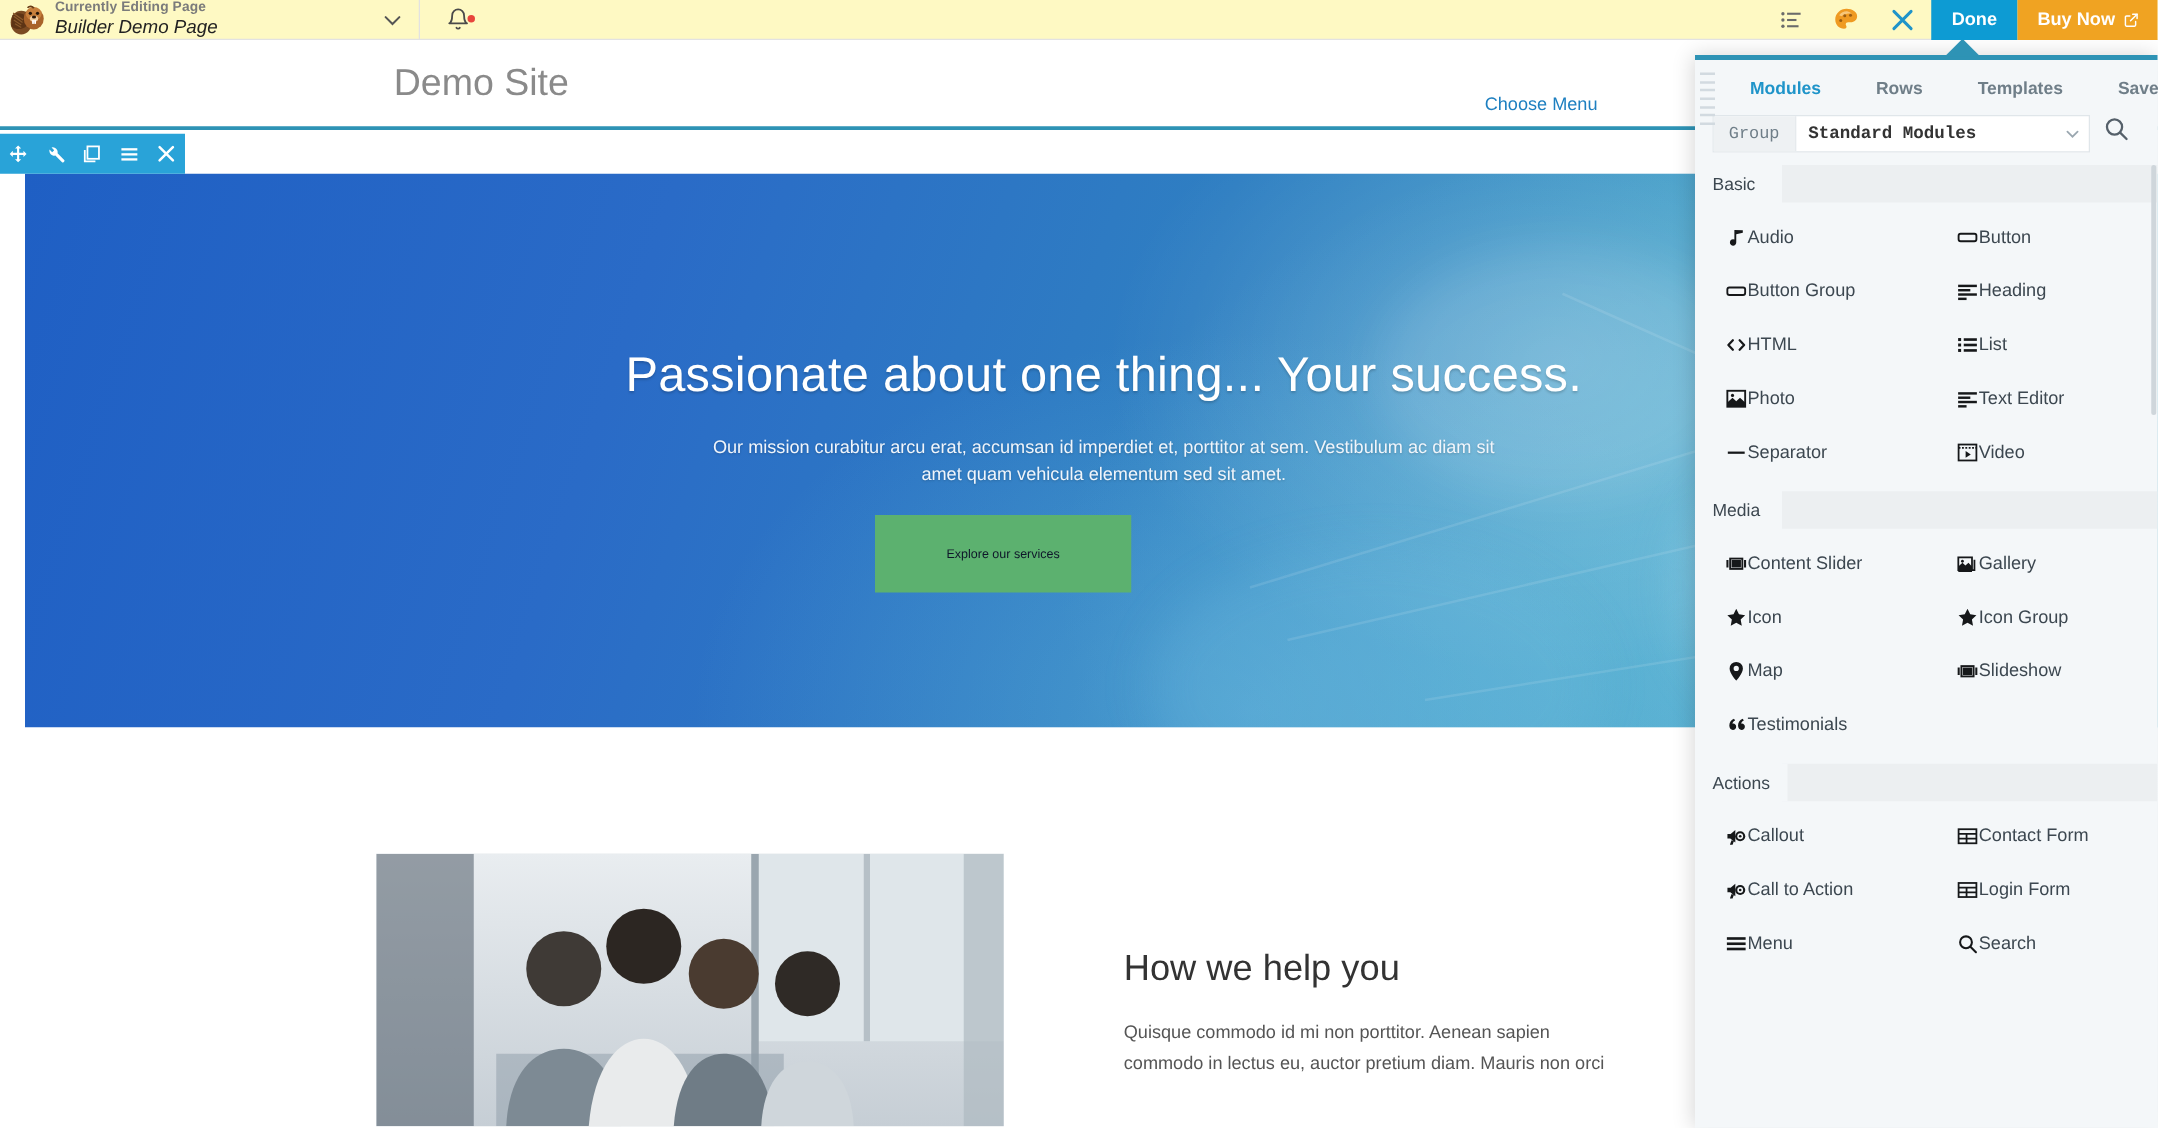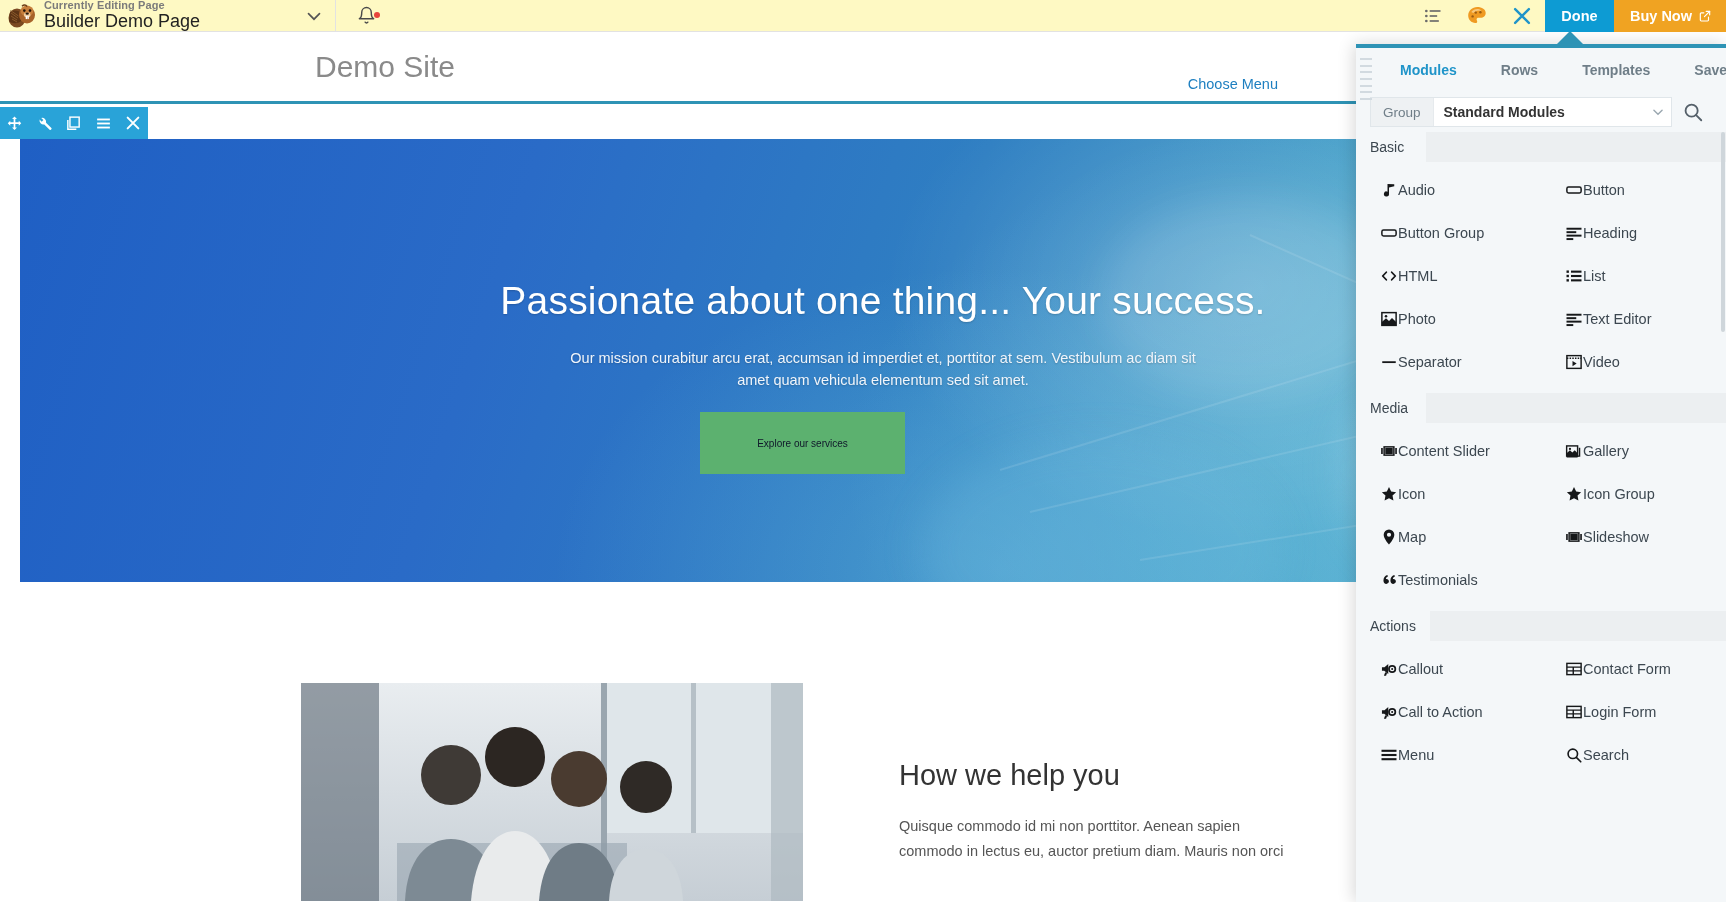--- a/index.html
+++ b/index.html
@@ -22,21 +22,21 @@
   #page-selector {
     display: flex; align-items: center;
     width: 336px; height: 32px;
     border-right: 1px solid #e2e2e2;
     padding: 0 10px 0 8px;
     cursor: pointer;
   }
   .beaver-logo { width: 28px; height: 26px; flex: 0 0 28px; margin-right: 8px; }
   .editing-labels { flex: 1 1 auto; line-height: 1.05; }
   .editing-kicker { font-size: 11px; color: #7b7b7b; font-weight: bold; letter-spacing: .1px; }
-  .editing-title { font-size: 18px; color: #222; margin-top: 1px; }
+  .editing-title { font-size: 15px; color: #222; margin-top: 1px; font-style: italic; }
   .chev { width: 22px; height: 22px; flex: 0 0 22px; color: #555; }
 
   #bell-wrap { width: 60px; display:flex; align-items:center; justify-content:center; position: relative; cursor: pointer;}
   .bell-dot { position:absolute; top:6px; right:16px; width:6px; height:6px; border-radius:50%; background:#e8453c; }
 
   #bar-spacer { flex: 1 1 auto; }
 
   .bar-icon-btn {
     width: 44px; display: flex; align-items: center; justify-content: center;
     cursor: pointer; color: #6b6b6b;
@@ -133,21 +133,21 @@
   }
   #panel-drag-handle i { display:block; height:2px; background:#d2dae0; }
 
   #panel-tabs { height: 44px; display:flex; align-items:stretch; padding-left:22px; background:#f4f7f9; }
   .panel-tab {
     display:flex; align-items:center; justify-content:center;
     padding: 0 22px; font-size:14px; color:#6f7e88; cursor:pointer; font-weight:bold;
   }
   .panel-tab.active { color:#1f94c9; }
 
-  #group-bar { height:40px; display:flex; align-items:center; padding:0 12px 0 14px; background:#f4f7f9; }
+  #group-bar { height:40px; display:flex; align-items:flex-start; padding:0 12px 0 14px; background:#f4f7f9;font-family:Liberation Mono, monospace; }
   #group-select {
     flex:1 1 auto; height:30px; background:#fff; border:1px solid #e0e6ea;
     display:flex; align-items:center; cursor:pointer;
   }
   #group-label {
     height:28px; padding:0 12px; background:#eef1f3; color:#6f7e88;
     font-size:13.5px; display:flex; align-items:center; border-right:1px solid #e6eaed;
   }
   #group-value { flex:1 1 auto; padding:0 10px; font-size:14px; color:#333; font-weight:bold; }
   #group-caret { width:26px; display:flex; align-items:center; justify-content:center; color:#9aa7b0; }

